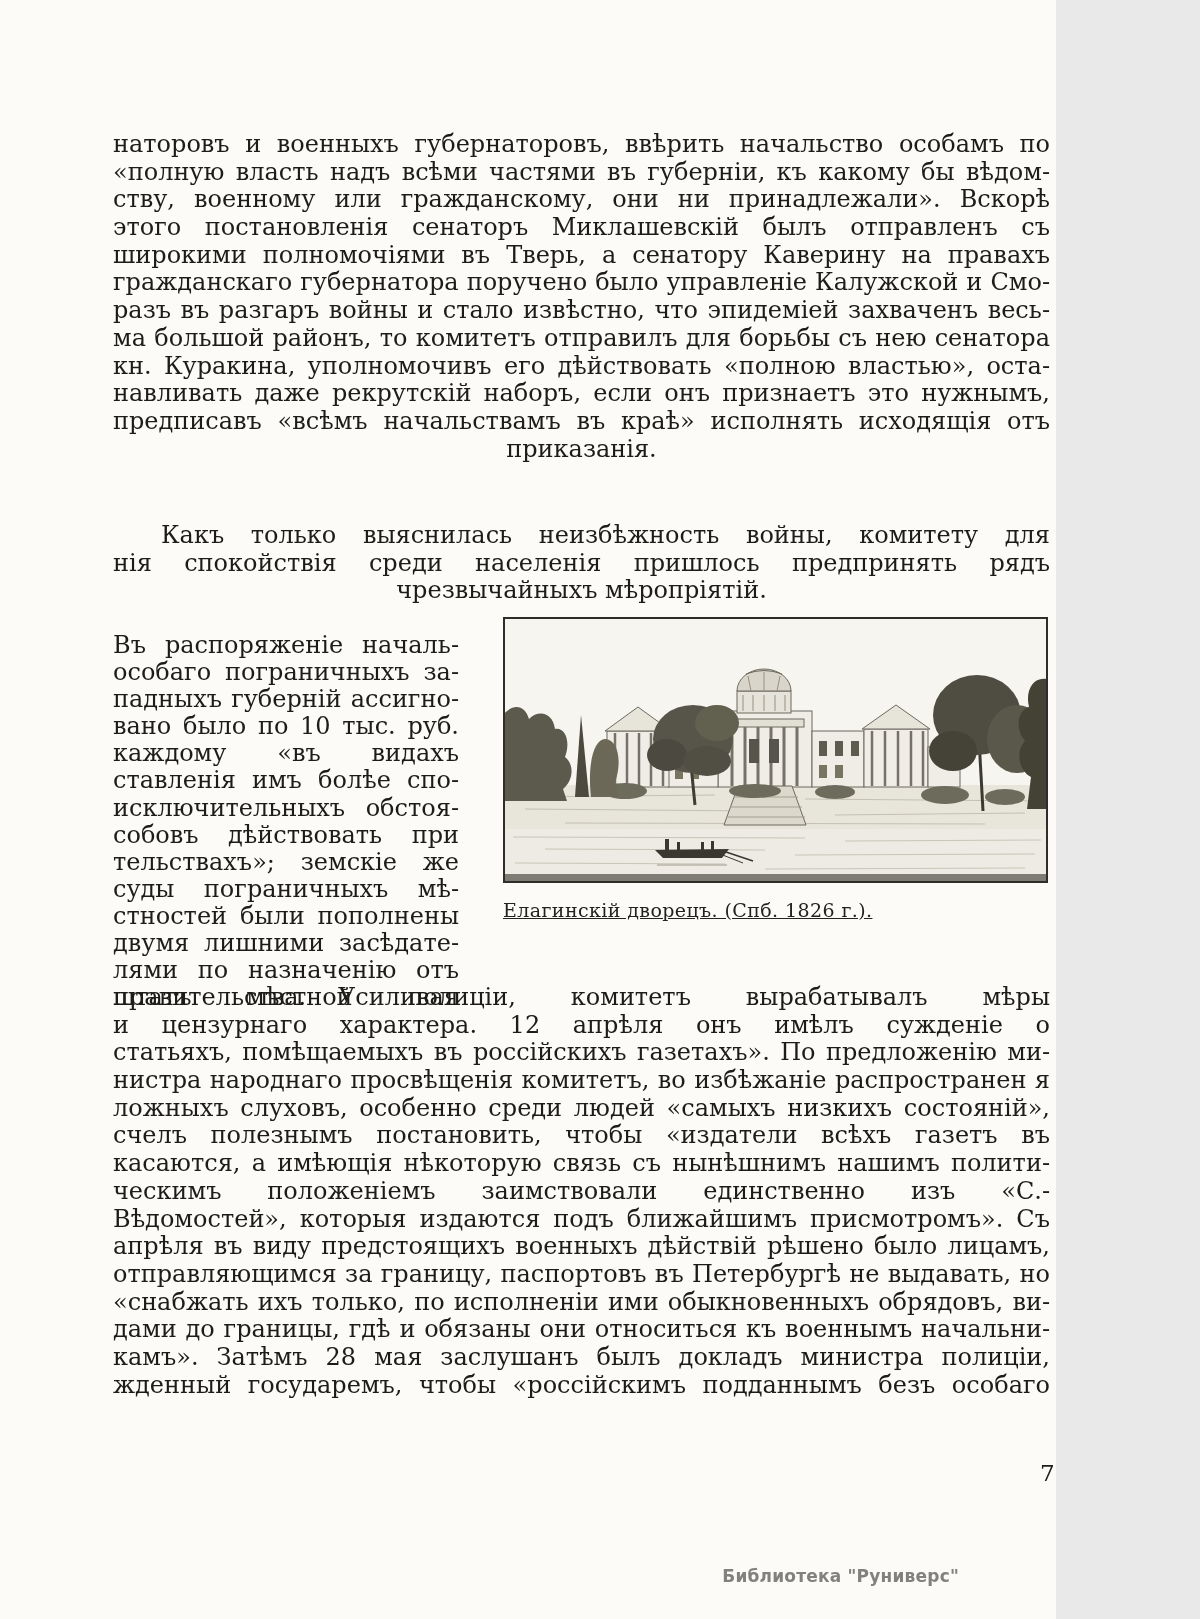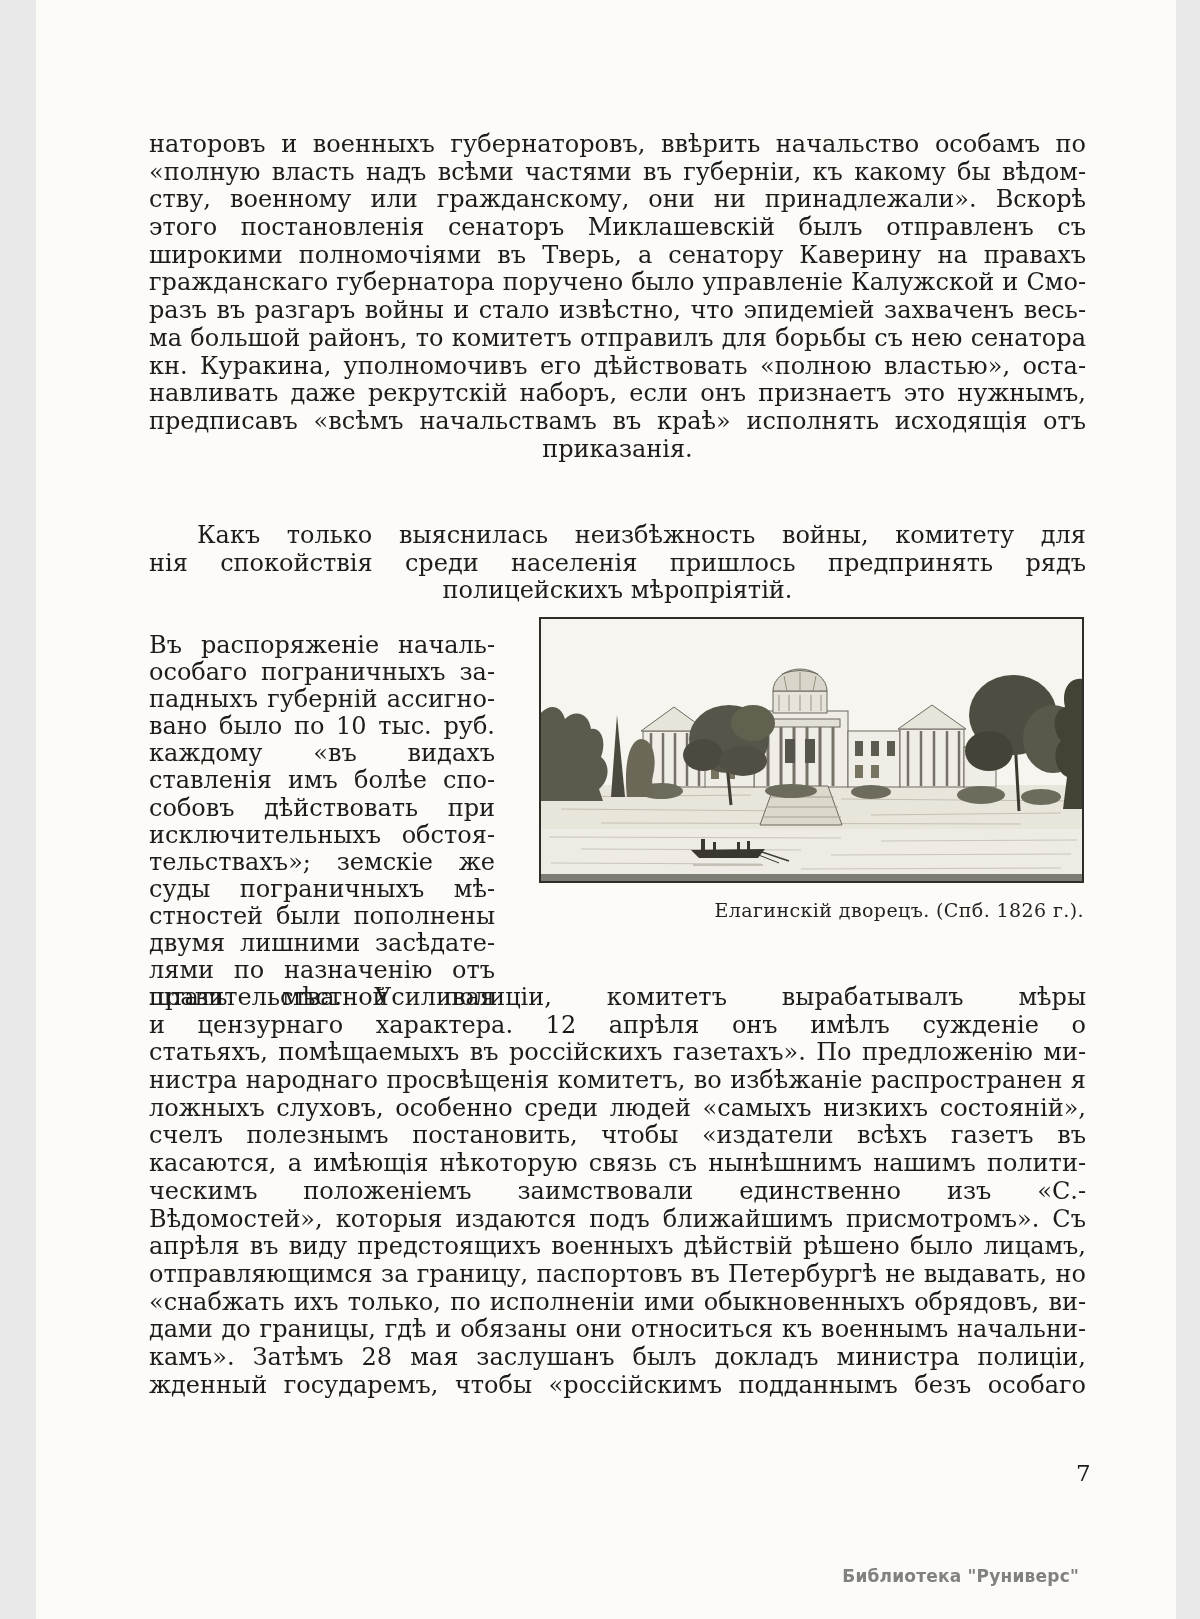--- a/index.html
+++ b/index.html
@@ -1,37 +1,37 @@
 <!DOCTYPE html>
 <html><head>
 <meta charset="utf-8">
 <style>
   html,body { margin:0; padding:0; background:#e9e9e9; }
   .page {
-    position:relative; width:1140px; height:1619px;
+    position:relative; width:1056px; height:1619px;
     background:#fcfbf8; overflow:hidden;
-    font-family:"DejaVu Serif", serif; color:#1d1c18;margin-left:36px;
+    font-family:"DejaVu Serif", serif; color:#1d1c18;
   }
   .tblock {
     position:absolute; left:113px; width:937px;
     font-size:24px; line-height:27.7px;
   }
   .tblock.narrow { width:346px; line-height:27.1px; }
   .jline { text-align:justify; text-align-last:justify; height:27.7px; overflow:hidden; }
   .narrow .jline { height:27.1px; }
   .lline { text-align:center; height:27.7px; overflow:hidden; }
   .indent { text-indent:48px; }
   .figure { position:absolute; left:503px; top:617px; width:545px; margin:0; }
   .frame {
     width:541px; height:262px; border:2px solid #2e2d29;
     background:#f7f5f0; box-sizing:content-box;
   }
   .caption {
-    margin-top:16px; width:545px; text-align:right;
-    font-size:19px; letter-spacing:0.4px; color:#23221e;
+    margin-top:16px; width:545px; text-align:left;
+    font-size:19px; letter-spacing:0.4px; color:#23221e;text-decoration:underline;
   }
   .pagenum {
     position:absolute; left:1040px; top:1460px;
     font-size:23px; color:#1d1c18;
   }
   .watermark {
     position:absolute; right:97px; top:1566px;
     font-family:"DejaVu Sans", sans-serif; font-size:17px;
     font-weight:600; color:#81817f; letter-spacing:0.2px;
   }
@@ -52,32 +52,32 @@
     <div class="jline">ма большой районъ, то комитетъ отправилъ для борьбы съ нею сенатора</div>
     <div class="jline">кн. Куракина, уполномочивъ его дѣйствовать «полною властью», оста-</div>
     <div class="jline">навливать даже рекрутскій наборъ, если онъ признаетъ это нужнымъ,</div>
     <div class="jline">предписавъ «всѣмъ начальствамъ въ краѣ» исполнять исходящія отъ него</div>
     <div class="lline">приказанія.</div>
   </div>
 
   <div class="tblock" style="top:522px">
     <div class="jline indent">Какъ только выяснилась неизбѣжность войны, комитету для водворе-</div>
     <div class="jline">нія спокойствія среди населенія пришлось предпринять рядъ чрезвычайныхъ</div>
-    <div class="lline">полицейскихъ мѣропріятій.</div>
+    <div class="lline">чрезвычайныхъ мѣропріятій.</div>
   </div>
 
   <div class="tblock narrow" style="top:632px">
     <div class="jline">Въ распоряженіе началь-</div>
     <div class="jline">особаго пограничныхъ за-</div>
     <div class="jline">падныхъ губерній ассигно-</div>
     <div class="jline">вано было по 10 тыс. руб.</div>
     <div class="jline">каждому «въ видахъ предо-</div>
     <div class="jline">ставленія имъ болѣе спо-</div>
+    <div class="jline">исключительныхъ обстоя-</div>
     <div class="jline">собовъ дѣйствовать при</div>
-    <div class="jline">исключительныхъ обстоя-</div>
     <div class="jline">тельствахъ»; земскіе же</div>
     <div class="jline">суды пограничныхъ мѣ-</div>
     <div class="jline">стностей были пополнены</div>
     <div class="jline">двумя лишними засѣдате-</div>
     <div class="jline">лями по назначенію отъ</div>
     <div class="jline">правительства. Усиливая</div>
   </div>
 
   <figure class="figure">
     <div class="frame">

